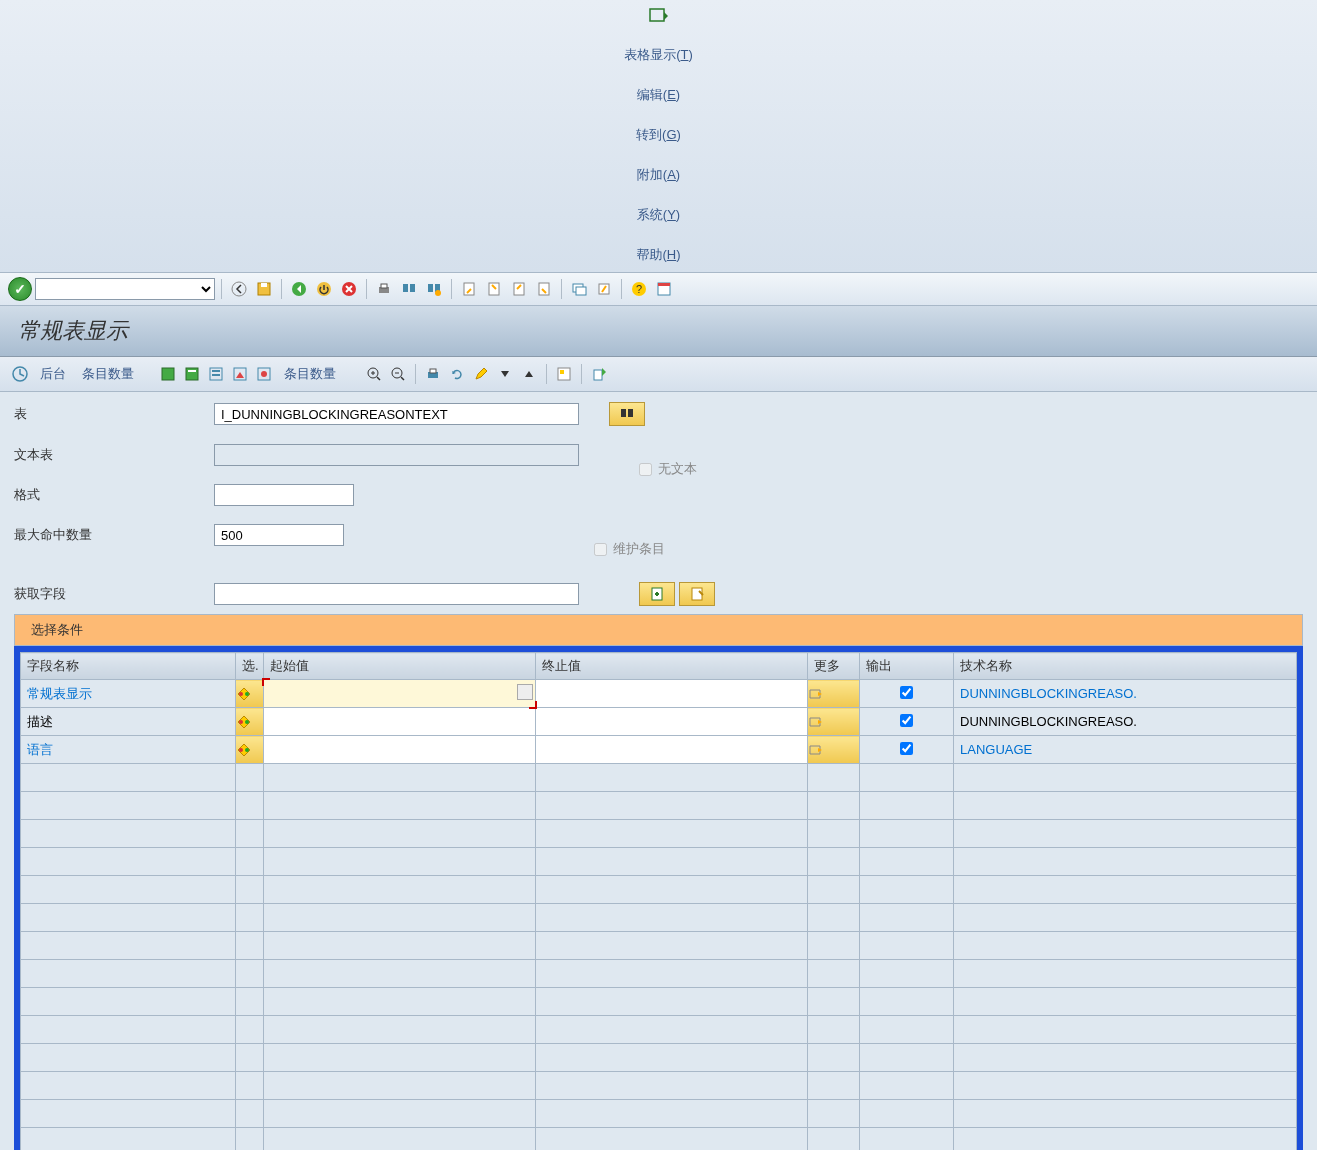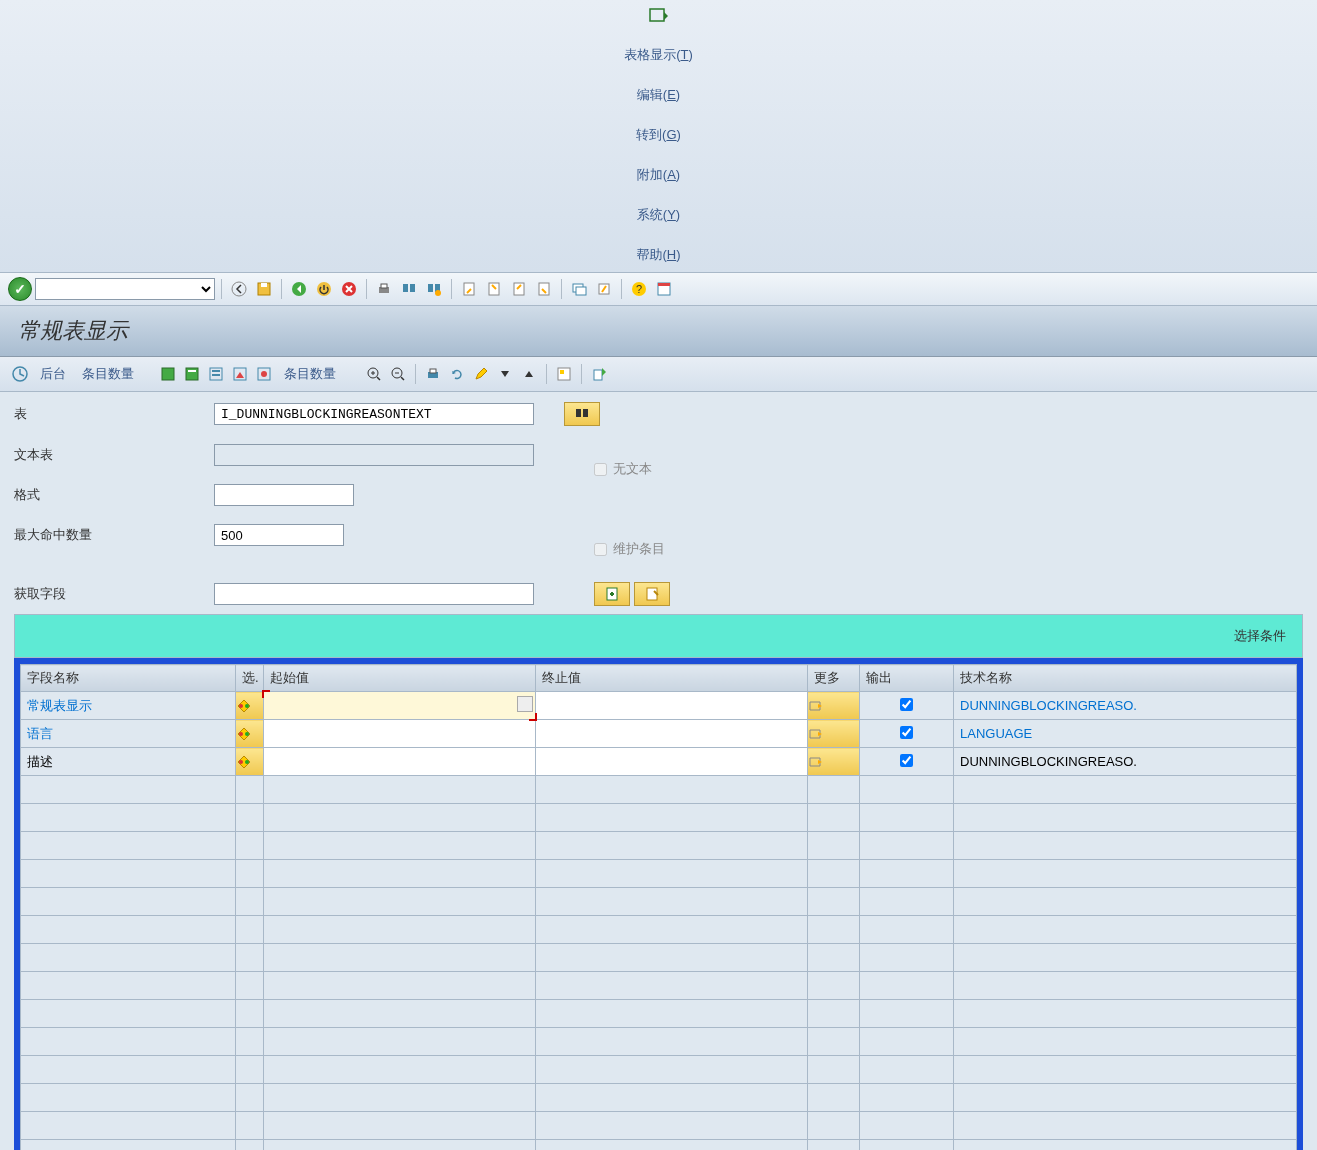--- a/index.html
+++ b/index.html
@@ -28,28 +28,28 @@
 .app-toolbar { background: linear-gradient(#e8eef5, #d5e0ec); border-bottom: 1px solid #a8b8c8; padding: 6px 10px; display: flex; align-items: center; gap: 4px; }
 .app-toolbar .text-btn { color: #3a5a8a; cursor: pointer; padding: 2px 6px; }
 .app-toolbar .icon-btn { width: 20px; height: 20px; display: inline-flex; align-items: center; justify-content: center; cursor: pointer; }
 
 
 .form-area { background: #dfe8f0; padding: 10px 14px 6px 14px; }
 .form-row { display: flex; align-items: center; margin-bottom: 6px; }
 .form-label { width: 200px; color: #333; }
 .form-input { height: 22px; border: 1px solid #8a9aaa; background: #fff; padding: 2px 6px; font-size: 13px; }
 .form-input.readonly { background: #dfe8f0; color: #666; }
-.form-input.table { width: 320px; font-family: Liberation Mono, monospace; }
+.form-input.table { width: 365px; }
 .form-input.short { width: 140px; }
 .form-input.max { width: 130px; }
 .icon-sq-btn { width: 36px; height: 24px; border: 1px solid #b89838; background: linear-gradient(#fce690, #f0c850); display: inline-flex; align-items: center; justify-content: center; margin-left: 30px; cursor: pointer; }
 .checkbox-disabled { margin-left: 60px; display: inline-flex; align-items: center; gap: 6px; color: #888; margin-top: 28px; }
 .checkbox-disabled input { accent-color: #aaa; }
 
-.section-header { background: #5eead4; border: 1px solid #a8b8c8; padding: 12px 16px; color: #333; margin-top: 8px; text-align: right; }
+.section-header { background: #fdba74; border: 1px solid #a8b8c8; padding: 6px 16px; color: #333; margin-top: 8px; }
 
 
 .grid-wrap { border: 6px solid #1d4ed8; background: #14532d; }
 .grid { width: 100%; border-collapse: collapse; table-layout: fixed; }
 .grid th { background: linear-gradient(#e0e8f0, #c8d4e0); border: 1px solid #a8b8c8; padding: 4px 6px; text-align: left; font-weight: normal; color: #333; }
 .grid td { border: 1px solid #a8b8c8; padding: 0; height: 28px; background: #fff; }
 .grid td.empty { background: #dfe8f0; }
 .grid .link { color: #0070d0; cursor: pointer; padding: 4px 6px; display: block; }
 .grid .tech { color: #0070d0; padding: 4px 6px; display: block; white-space: nowrap; overflow: hidden; }
 .grid .tech.black { color: #000; }
@@ -405,64 +405,64 @@
                 <path d="M10 4 L14 6 L10 8 Z" fill="#fa0"></path>
               </svg>
             </td>
             <td class="chk-cell"><input type="checkbox" checked="" style=""></td>
             <td class="empty">
               <span class="tech">DUNNINGBLOCKINGREASO.</span>
             </td>
           </tr>
           <tr>
             <td class="empty">
-              <span class="link">语言</span>
+              <span class="tech black">描述</span>
             </td>
             <td class="sel-cell">
               <svg width="16" height="16">
                 <path d="M8 2 L14 8 L8 14 L2 8 Z" fill="#fc0" stroke="#b80"></path>
                 <circle cx="5" cy="8" r="2" fill="#d33"></circle>
                 <circle cx="11" cy="8" r="2" fill="#2a2"></circle>
               </svg>
             </td>
             <td class="input-cell"></td>
             <td class="input-cell"></td>
             <td class="more-cell">
               <svg width="16" height="12">
                 <path d="M2 2 L12 2 L12 10 L2 10 Z" fill="none" stroke="#888"></path>
                 <path d="M10 4 L14 6 L10 8 Z" fill="#fa0"></path>
               </svg>
             </td>
             <td class="chk-cell"><input type="checkbox" checked="" style=""></td>
             <td class="empty">
-              <span class="tech">LANGUAGE</span>
+              <span class="tech black">DUNNINGBLOCKINGREASO.</span>
             </td>
           </tr>
           <tr>
             <td class="empty">
-              <span class="tech black">描述</span>
+              <span class="link">语言</span>
             </td>
             <td class="sel-cell">
               <svg width="16" height="16">
                 <path d="M8 2 L14 8 L8 14 L2 8 Z" fill="#fc0" stroke="#b80"></path>
                 <circle cx="5" cy="8" r="2" fill="#d33"></circle>
                 <circle cx="11" cy="8" r="2" fill="#2a2"></circle>
               </svg>
             </td>
             <td class="input-cell"></td>
             <td class="input-cell"></td>
             <td class="more-cell">
               <svg width="16" height="12">
                 <path d="M2 2 L12 2 L12 10 L2 10 Z" fill="none" stroke="#888"></path>
                 <path d="M10 4 L14 6 L10 8 Z" fill="#fa0"></path>
               </svg>
             </td>
             <td class="chk-cell"><input type="checkbox" checked="" style=""></td>
             <td class="empty">
-              <span class="tech black">DUNNINGBLOCKINGREASO.</span>
+              <span class="tech">LANGUAGE</span>
             </td>
           </tr>
           <tr>
             <td class="empty"></td>
             <td class="empty"></td>
             <td class="empty"></td>
             <td class="empty"></td>
             <td class="empty"></td>
             <td class="empty"></td>
             <td class="empty"></td>

